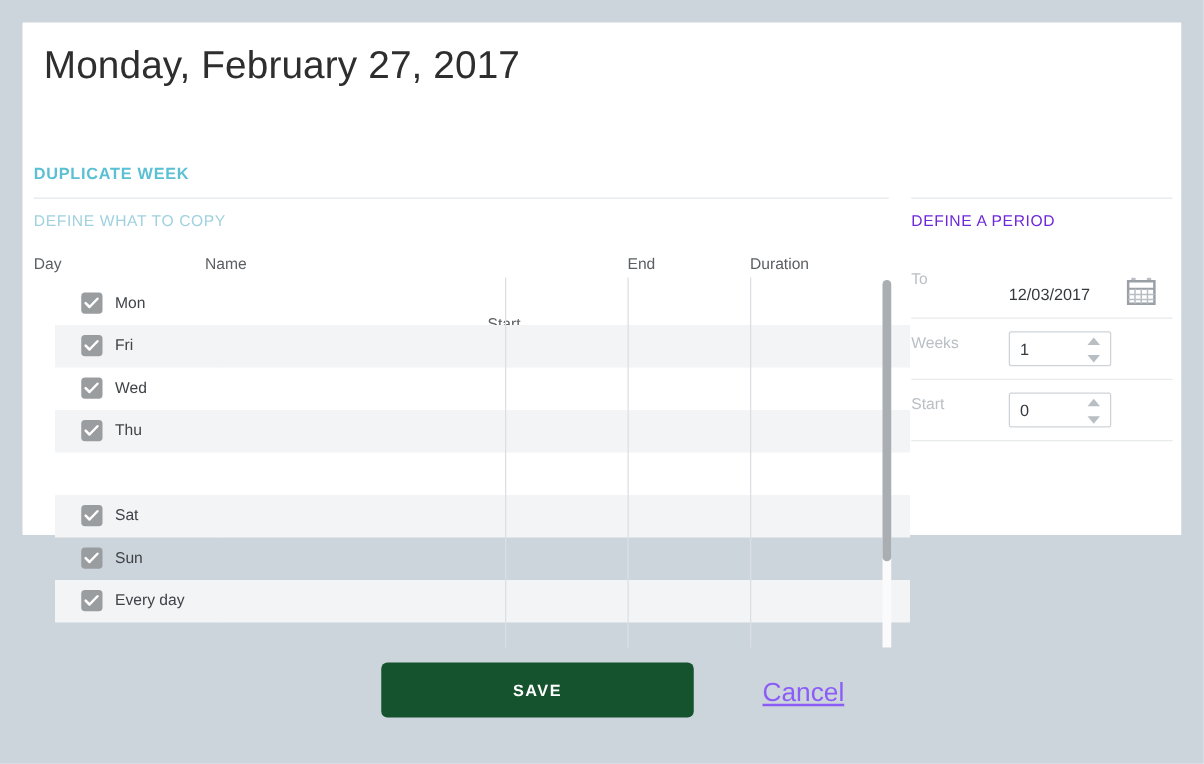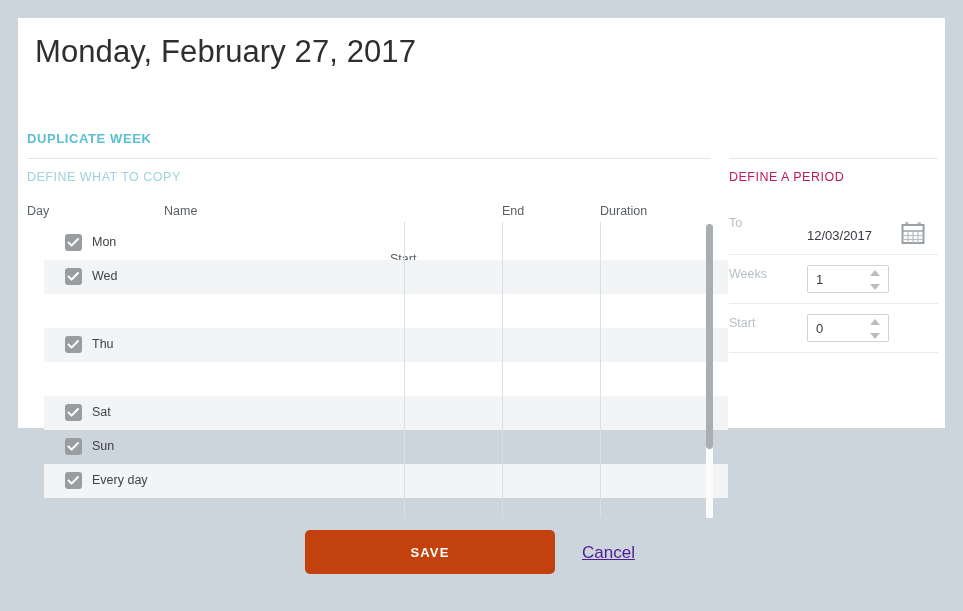--- a/index.html
+++ b/index.html
@@ -63,21 +63,21 @@
     top: 152px;
     font-size: 12.5px;
     color: #9fd2de;
     letter-spacing: 0.5px;
   }
   .subsection-right {
     position: absolute;
     left: 711px;
     top: 152px;
     font-size: 12.5px;
-    color: #be185d;
+    color: #6d28d9;
     letter-spacing: 0.5px;
   }
 
   
   .table-wrap {
     position: absolute;
     left: 0px;
     top: 186px;
     width: 695px;
     height: 314px;
@@ -252,36 +252,36 @@
   }
   .field-small { height: 48px; }
 
   
   .save-button {
     position: absolute;
     left: 287px;
     top: 512px;
     width: 250px;
     height: 44px;
-    background: #c2410c;
+    background: #14532d;
     border: none;
     border-radius: 5px;
     color: #ffffff;
     font-size: 13px;
     font-weight: bold;
     letter-spacing: 1.2px;
     font-family: "Liberation Sans", sans-serif;
     cursor: pointer;
   }
   .cancel-link {
     position: absolute;
-    left: 564px;
+    left: 592px;
     top: 525px;
-    font-size: 17px;
-    color: #4c1d95;
+    font-size: 21px;
+    color: #8b5cf6;
     text-decoration: underline;
     cursor: pointer;
   }
 </style>
 </head>
 <body>
 
 <div class="card">
 
   <div class="page-title">Monday, February 27, 2017</div>
@@ -314,25 +314,33 @@
           </div>
           <div class="bodycell"></div>
         </div>
         <div class="row odd" style="top: 34px;">
           <div class="daycell">
             <div class="checkbox">
               <svg width="13" height="11" viewBox="0 0 13 11">
                 <polyline points="1.5,5.5 4.6,8.6 11,2" fill="none" stroke="#ffffff" stroke-width="2" stroke-linecap="round" stroke-linejoin="round"></polyline>
               </svg>
             </div>
+            <div class="day-label">Fri</div>
+          </div>
+          <div class="bodycell"></div>
+        </div>
+        <div class="row" style="top: 68px;">
+          <div class="daycell">
+            <div class="checkbox">
+              <svg width="13" height="11" viewBox="0 0 13 11">
+                <polyline points="1.5,5.5 4.6,8.6 11,2" fill="none" stroke="#ffffff" stroke-width="2" stroke-linecap="round" stroke-linejoin="round"></polyline>
+              </svg>
+            </div>
             <div class="day-label">Wed</div>
           </div>
-          <div class="bodycell"></div>
-        </div>
-        <div class="row" style="top: 68px;">
           <div class="bodycell"></div>
         </div>
         <div class="row odd" style="top: 102px;">
           <div class="daycell">
             <div class="checkbox">
               <svg width="13" height="11" viewBox="0 0 13 11">
                 <polyline points="1.5,5.5 4.6,8.6 11,2" fill="none" stroke="#ffffff" stroke-width="2" stroke-linecap="round" stroke-linejoin="round"></polyline>
               </svg>
             </div>
             <div class="day-label">Thu</div>

